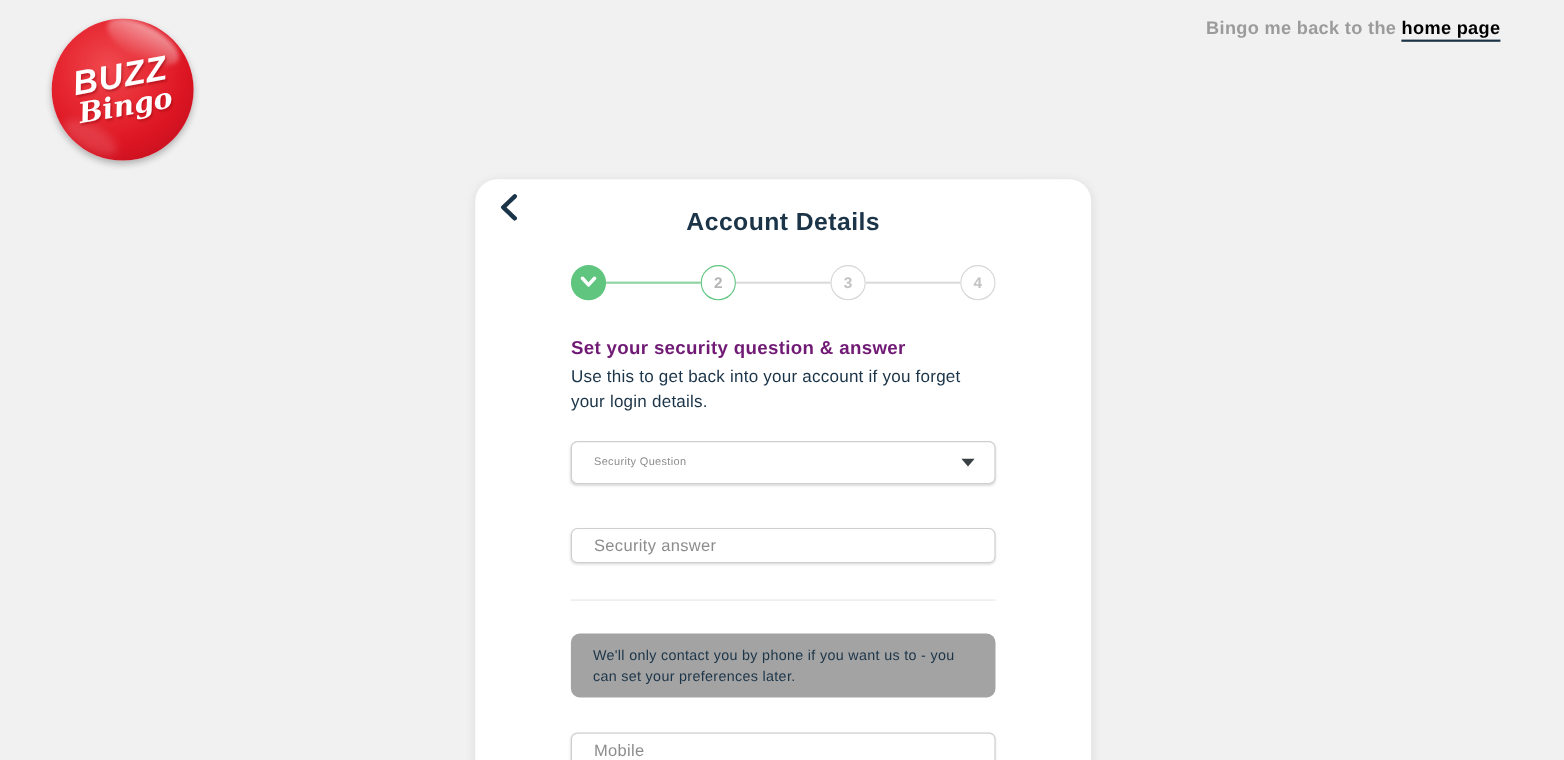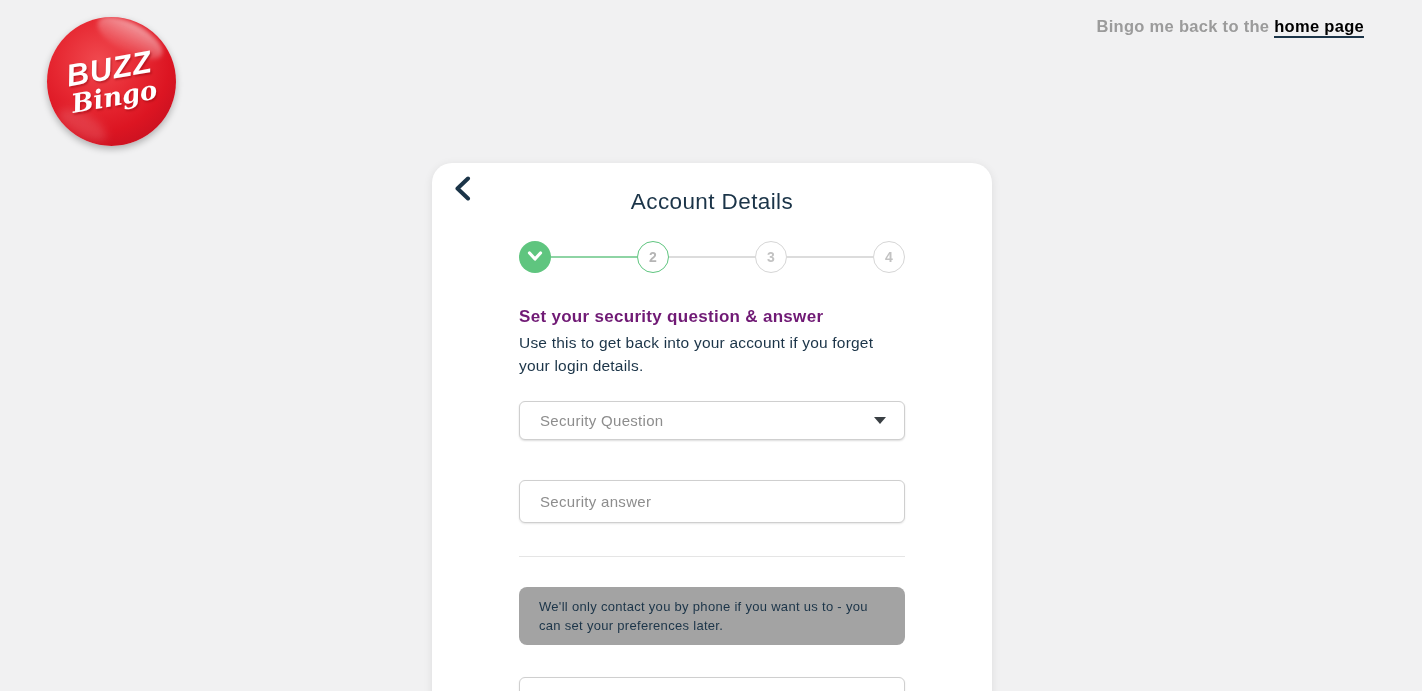--- a/index.html
+++ b/index.html
@@ -70,21 +70,21 @@
   .back-btn {
     position:absolute; left:15px; top:12px;
     width:30px; height:30px;
     display:flex; align-items:center; justify-content:center;
     cursor:pointer; background:none; border:none;
   }
   .card-content { padding:0 87px; }
 
   .card-title {
     margin-top:26px; text-align:center;
-    font-size:22.5px; line-height:26px; font-weight:normal;
+    font-size:22.5px; line-height:26px; font-weight:bold;
     letter-spacing:0.4px; color:#1b3448;
   }
 
   
   .stepper {
     margin-top:26px; height:32px;
     display:flex; align-items:center;
   }
   .step-circle {
     width:32px; height:32px; border-radius:50%; flex:0 0 32px;
@@ -112,29 +112,29 @@
 
   
   .select-box {
     margin-top:24px; height:39px; width:100%;
     border:1px solid #cfcfcf; border-radius:6px;
     box-shadow: 0 1px 2px rgba(0,0,0,0.14);
     display:flex; align-items:center;
     padding:0 18px 0 20px;
     cursor:pointer; background:#fff;
   }
-  .select-label { flex:1; font-size:15px; color:#8d8d8d; letter-spacing:0.3px; }
+  .select-label { flex:1; font-size:10px; color:#8d8d8d; letter-spacing:0.3px; }
   .select-arrow {
     width:0; height:0;
     border-left:6.5px solid transparent;
     border-right:6.5px solid transparent;
     border-top:7px solid #3a3f44;
   }
   .text-input {
-    display:block; width:100%; height:43px;
+    display:block; width:100%; height:32px;
     border:1px solid #cfcfcf; border-radius:6px;
     box-shadow: 0 1px 2px rgba(0,0,0,0.10);
     padding:0 20px; font-size:15px; color:#1b3448;
     font-family:"Liberation Sans", sans-serif;
     letter-spacing:0.3px; outline:none; background:#fff;
   }
   .text-input::placeholder { color:#8d8d8d; opacity:1; }
   .input-answer { margin-top:40px; }
   .input-mobile { margin-top:32px; }
 

